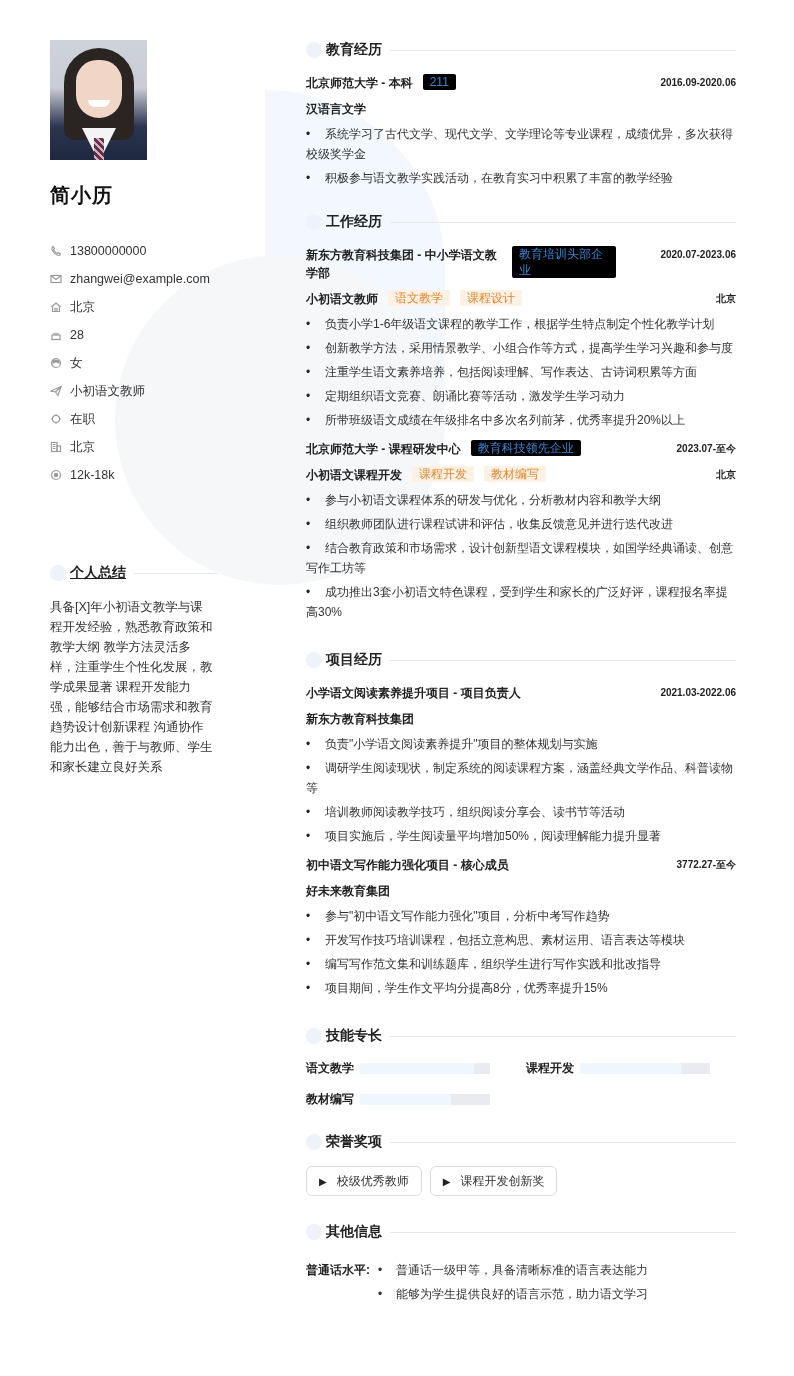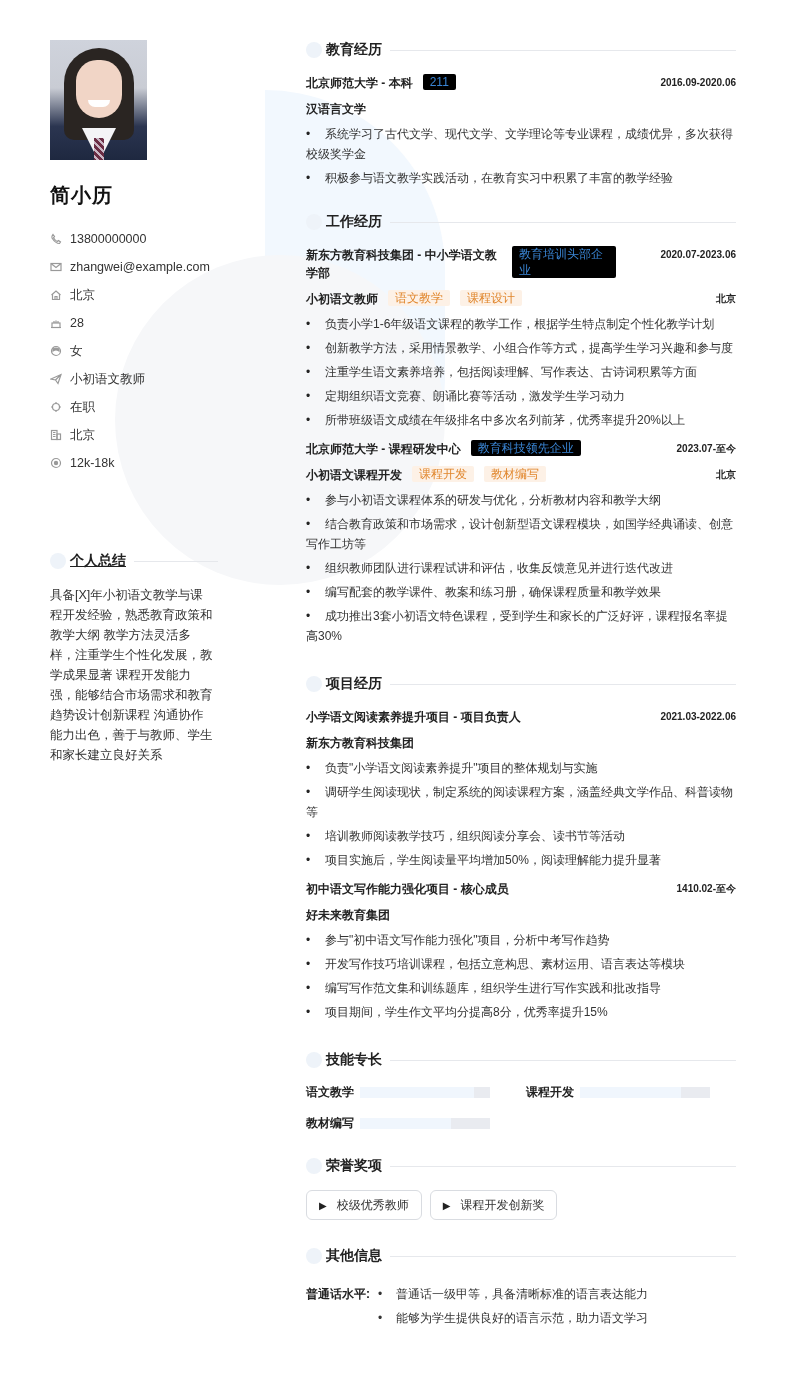--- a/index.html
+++ b/index.html
@@ -14,21 +14,21 @@
   .page { position: relative; z-index: 1; width: 794px; height: 1376px; }
 
   
   .left { position: absolute; left: 50px; top: 40px; width: 168px; }
   .photo { width: 97px; height: 120px; background: linear-gradient(180deg,#cfd3dc 0%,#c9ccd4 40%,#2b3550 72%,#1e2840 100%); position: relative; overflow: hidden; }
   .photo .hair { position: absolute; left: 14px; top: 8px; width: 70px; height: 92px; border-radius: 35px 35px 10px 10px; background: #2a2522; }
   .photo .face { position: absolute; left: 26px; top: 20px; width: 46px; height: 58px; border-radius: 22px 22px 24px 24px; background: #f1d5c6; }
   .photo .smile { position: absolute; left: 38px; top: 60px; width: 22px; height: 7px; border-radius: 0 0 11px 11px; background: #fff; }
   .photo .collar { position: absolute; left: 32px; top: 88px; width: 34px; height: 34px; background: #f4f4f6; clip-path: polygon(0 0,100% 0,50% 100%); }
   .photo .tie { position: absolute; left: 44px; top: 98px; width: 10px; height: 24px; background: repeating-linear-gradient(45deg,#6b2d44 0 3px,#c9b6c4 3px 5px); }
-  .name { font-size: 20px; font-weight: bold; margin-top: 22px; margin-bottom: 16px; color: #111; letter-spacing: 1px; }
+  .name { font-size: 20px; font-weight: bold; margin-top: 22px; margin-bottom: 28px; color: #111; letter-spacing: 1px; }
   .info-row { display: flex; align-items: center; height: 28px; font-size: 12.5px; color: #333; }
   .info-row .ic { width: 12px; height: 12px; margin-right: 8px; color: #999; display: inline-flex; align-items: center; justify-content: center; }
   .info-row svg { width: 12px; height: 12px; stroke: #999; fill: none; stroke-width: 1.2; }
 
   .summary-head { margin-top: 74px; display: flex; align-items: center; text-decoration: underline; }
   .summary-text { margin-top: 14px; font-size: 12.5px; line-height: 20px; color: #333; width: 164px; }
 
   
   .sec-head { display: flex; align-items: center; height: 20px; }
   .sec-dot { width: 16px; height: 16px; border-radius: 50%; background: #eef3f9; margin-right: 4px; }
@@ -239,23 +239,22 @@
         <div class="row sub">
           <div class="row-left">
             <span class="t-bold">小初语文课程开发</span>
             <span class="tag-orange">课程开发</span>
             <span class="tag-orange">教材编写</span>
           </div>
           <span class="date">北京</span>
         </div>
         <ul class="bul">
           <li><span class="dot">•</span><span>参与小初语文课程体系的研发与优化，分析教材内容和教学大纲</span></li>
+          <li><span class="dot">•</span><span>组织教师团队进行课程试讲和评估，收集反馈意见并进行迭代改进</span></li>
           <li><span class="dot">•</span><span>结合教育政策和市场需求，设计创新型语文课程模块，如国学经典诵读、创意写作工坊等</span></li>
-          <li><span class="dot">•</span><span>组织教师团队进行课程试讲和评估，收集反馈意见并进行迭代改进</span></li>
-          <li><span class="dot">•</span><span>编写配套的教学课件、教案和练习册，确保课程质量和教学效果</span></li>
           <li><span class="dot">•</span><span>成功推出3套小初语文特色课程，受到学生和家长的广泛好评，课程报名率提高30%</span></li>
         </ul>
       </div>
     </div>
 
     <div class="sec" style="margin-top:28px">
       <div class="sec-head">
         <span class="sec-dot"></span>
         <span class="sec-title">项目经历</span>
         <span class="sec-line"></span>
@@ -271,21 +270,21 @@
           <li><span class="dot">•</span><span>负责"小学语文阅读素养提升"项目的整体规划与实施</span></li>
           <li><span class="dot">•</span><span>调研学生阅读现状，制定系统的阅读课程方案，涵盖经典文学作品、科普读物等</span></li>
           <li><span class="dot">•</span><span>培训教师阅读教学技巧，组织阅读分享会、读书节等活动</span></li>
           <li><span class="dot">•</span><span>项目实施后，学生阅读量平均增加50%，阅读理解能力提升显著</span></li>
         </ul>
       </div>
 
       <div class="entry" style="margin-top:10px">
         <div class="row">
           <span class="t-bold">初中语文写作能力强化项目 - 核心成员</span>
-          <span class="date">1410.02-至今</span>
+          <span class="date">3772.27-至今</span>
         </div>
         <div class="sub t-bold">好未来教育集团</div>
         <ul class="bul">
           <li><span class="dot">•</span><span>参与"初中语文写作能力强化"项目，分析中考写作趋势</span></li>
           <li><span class="dot">•</span><span>开发写作技巧培训课程，包括立意构思、素材运用、语言表达等模块</span></li>
           <li><span class="dot">•</span><span>编写写作范文集和训练题库，组织学生进行写作实践和批改指导</span></li>
           <li><span class="dot">•</span><span>项目期间，学生作文平均分提高8分，优秀率提升15%</span></li>
         </ul>
       </div>
     </div>

